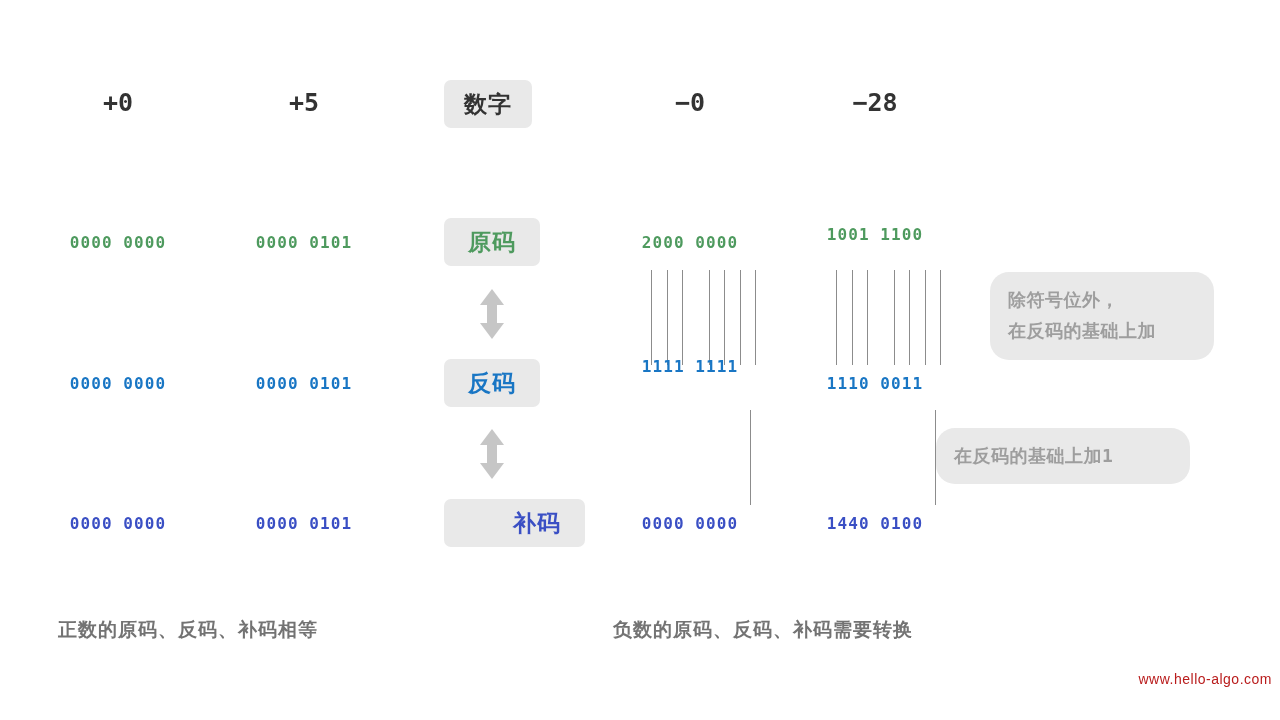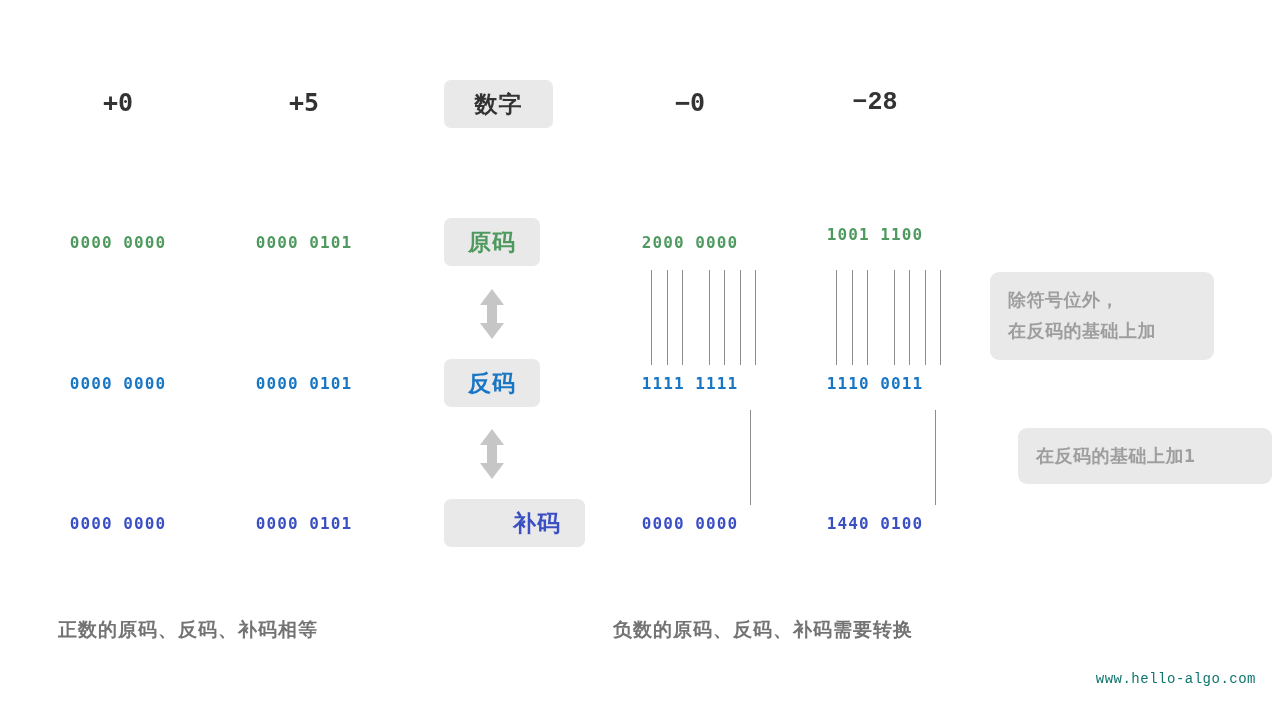--- a/index.html
+++ b/index.html
@@ -39,21 +39,21 @@
     border-radius: 7px;
     display: flex;
     align-items: center;
     justify-content: center;
     font-weight: bold;
     letter-spacing: 1px;
   }
   .pill-head {
     left: 444px;
     top: 80px;
-    width: 109px;
+    width: 88px;
     height: 48px;
     font-size: 23px;
     color: #333333;
   }
   .pill-row {
     left: 444px;
     width: 96px;
     height: 48px;
     font-size: 23px;
   }
@@ -89,31 +89,31 @@
     position: absolute;
     width: 30px;
     height: 52px;
   }
   .updown svg { display: block; }
 
   
   .note {
     position: absolute;
     background: #e9e9e9;
-    border-radius: 9px;
+    border-radius: 19px;
     color: #9e9e9e;
     font-size: 18px;
     font-weight: bold;
     line-height: 31px;
     letter-spacing: 0.5px;
     padding: 13px 18px;
     box-sizing: border-box;
   }
   .note-1 { left: 990px; top: 272px; width: 224px; }
-  .note-2 { left: 1018px; top: 428px; width: 254px; padding-top: 12px; padding-bottom: 12px; }
+  .note-2 { left: 936px; top: 428px; width: 254px; padding-top: 12px; padding-bottom: 12px; }
   .note-2 .mono {
     font-family: "DejaVu Sans Mono", "Liberation Mono", monospace;
     font-weight: bold;
   }
 
   
   .caption {
     position: absolute;
     top: 617px;
     font-size: 19px;
@@ -121,40 +121,40 @@
     color: #737373;
     letter-spacing: 1px;
     white-space: nowrap;
   }
   .caption.left  { left: 58px; }
   .caption.right { left: 613px; }
 
   
   .watermark {
     position: absolute;
-    right: 24px;
+    right: 8px;
     top: 671px;
-    font-family: Liberation Mono, monospace;
+    font-family: Liberation Sans, sans-serif;
     font-size: 14px;
-    color: #0f766e;
+    color: #b91c1c;
     letter-spacing: 0.5px;
   }
 </style>
 </head>
 <body>
 
 <div id="canvas">
 
   <div class="col-num" style="left:28px;">+0</div>
   <div class="col-num" style="left:214px;">+5</div>
 
   <div class="pill pill-head">数字</div>
 
   <div class="col-num" style="left:600px;">−0</div>
-  <div class="col-num" style="left:785px;font-family:Liberation Mono, monospace;">−28</div>
+  <div class="col-num" style="left:785px;">−28</div>
 
   <div class="bits c-green" style="left:18px;  top:228px;">0000 0000</div>
   <div class="bits c-green" style="left:204px; top:228px;">0000 0101</div>
   <div class="pill pill-row r1">原码</div>
   <div class="bits c-green" style="left:590px; top:228px;">2000 0000</div>
   <div class="bits c-green" style="left:775px; top:220px;">1001 1100</div>
 
   <div class="vline" style="left:651px; top:270px; height:95px;"></div>
   <div class="vline" style="left:667px; top:270px; height:95px;"></div>
   <div class="vline" style="left:682px; top:270px; height:95px;"></div>
@@ -178,21 +178,21 @@
   </div>
 
   <div class="note note-1">
     <div>除符号位外，</div>
     <div>在反码的基础上加</div>
   </div>
 
   <div class="bits c-blue" style="left:18px;  top:369px;">0000 0000</div>
   <div class="bits c-blue" style="left:204px; top:369px;">0000 0101</div>
   <div class="pill pill-row r2">反码</div>
-  <div class="bits c-blue" style="left:590px; top:369px;">1111 1111</div>
+  <div class="bits c-blue" style="left:590px; top:352px;">1111 1111</div>
   <div class="bits c-blue" style="left:775px; top:369px;">1110 0011</div>
 
   <div class="vline" style="left:750px; top:410px; height:95px;"></div>
   <div class="vline" style="left:935px; top:410px; height:95px;"></div>
 
   <div class="updown" style="left:477px; top:428px;">
     <svg width="30" height="52" viewBox="0 0 30 52" xmlns="http://www.w3.org/2000/svg">
       <path d="M15 1 L27 17 L20 17 L20 35 L27 35 L15 51 L3 35 L10 35 L10 17 L3 17 Z" fill="#c6c6c6"></path>
     </svg>
   </div>

